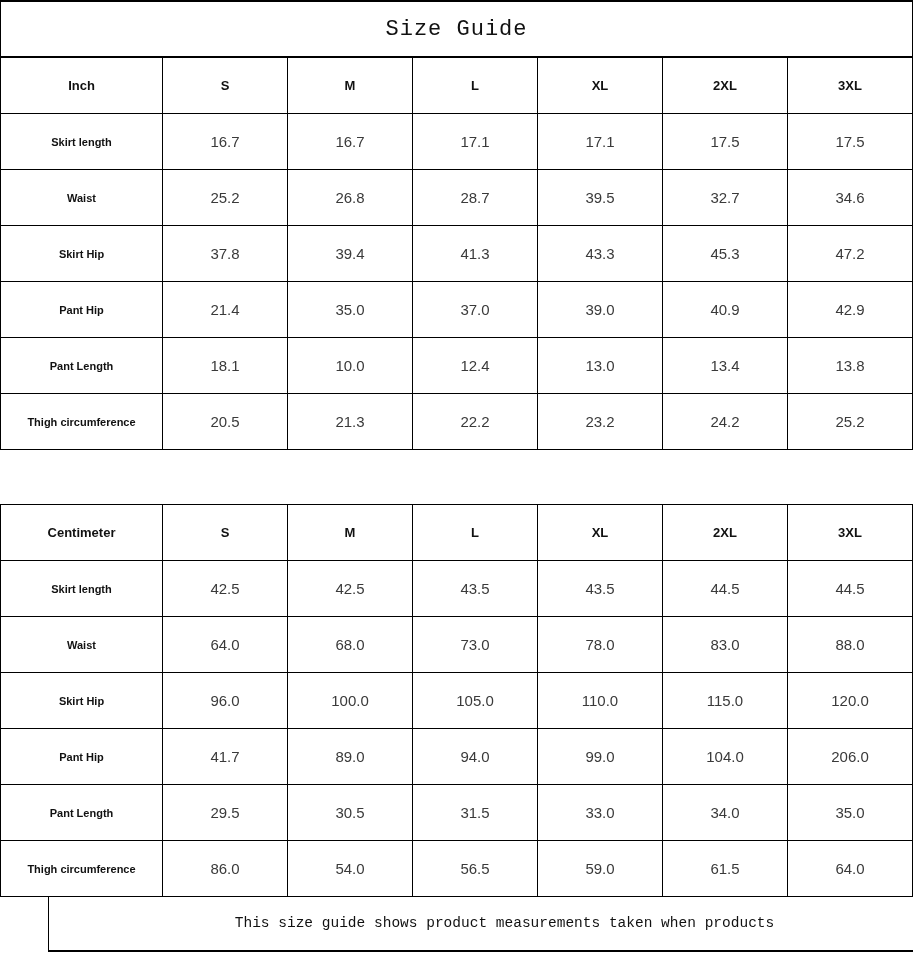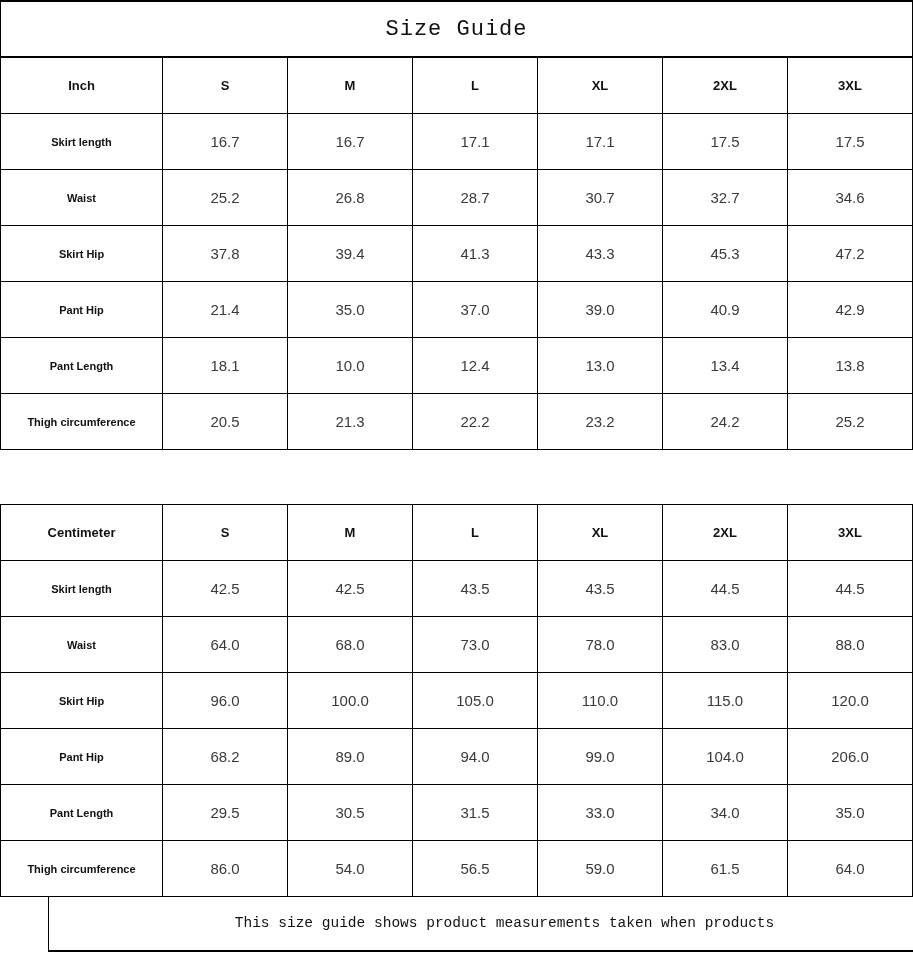--- a/index.html
+++ b/index.html
@@ -124,21 +124,21 @@
           <td>17.1</td>
           <td>17.1</td>
           <td>17.5</td>
           <td>17.5</td>
         </tr>
         <tr>
           <th>Waist</th>
           <td>25.2</td>
           <td>26.8</td>
           <td>28.7</td>
-          <td>30.7</td>
+          <td>39.5</td>
           <td>32.7</td>
           <td>34.6</td>
         </tr>
         <tr>
           <th>Skirt Hip</th>
           <td>37.8</td>
           <td>39.4</td>
           <td>41.3</td>
           <td>43.3</td>
           <td>45.3</td>
@@ -220,21 +220,21 @@
           <th>Skirt Hip</th>
           <td>96.0</td>
           <td>100.0</td>
           <td>105.0</td>
           <td>110.0</td>
           <td>115.0</td>
           <td>120.0</td>
         </tr>
         <tr>
           <th>Pant Hip</th>
-          <td>68.2</td>
+          <td>41.7</td>
           <td>89.0</td>
           <td>94.0</td>
           <td>99.0</td>
           <td>104.0</td>
           <td>206.0</td>
         </tr>
         <tr>
           <th>Pant Length</th>
           <td>29.5</td>
           <td>30.5</td>

